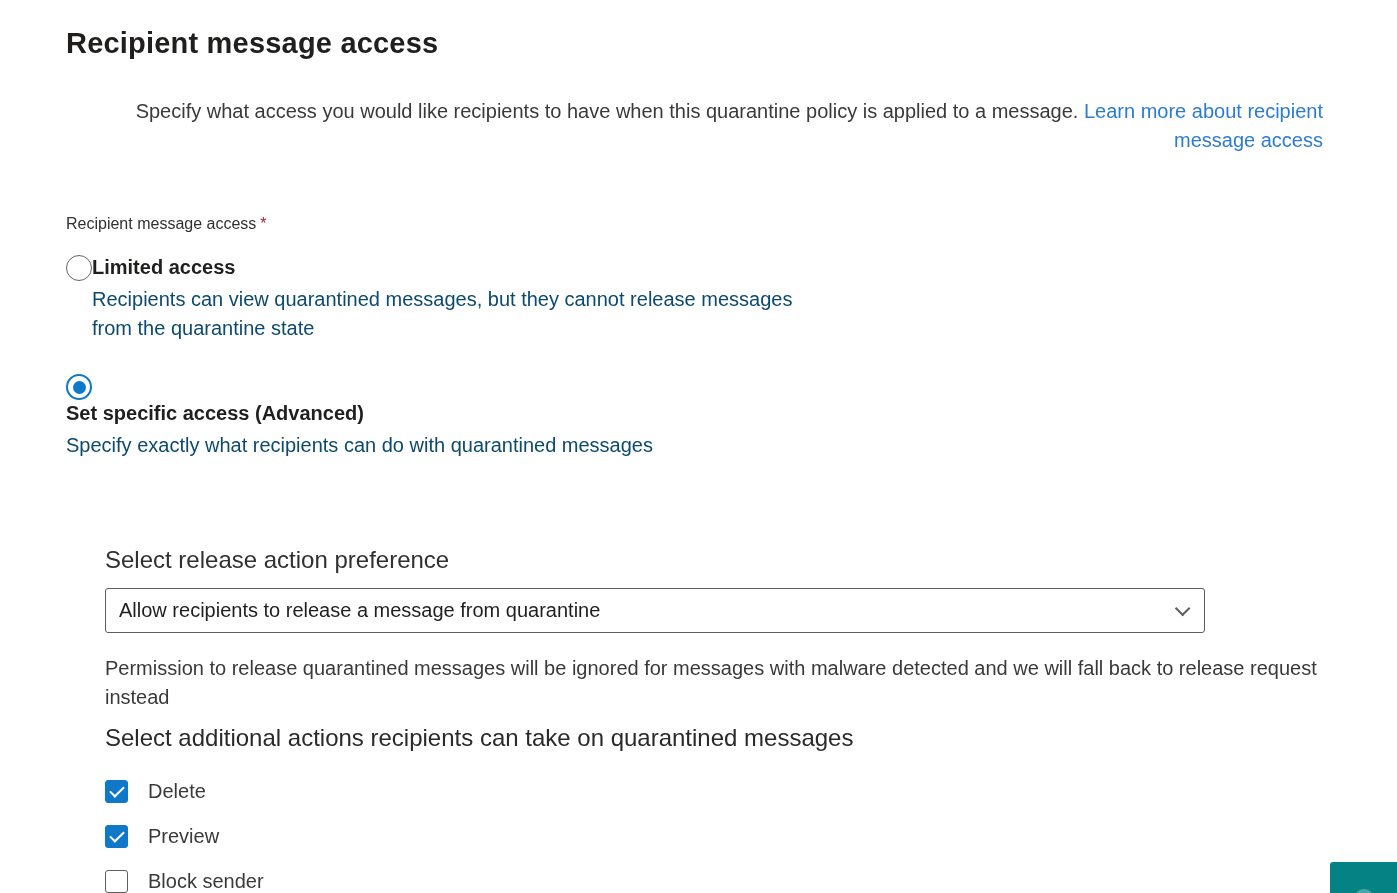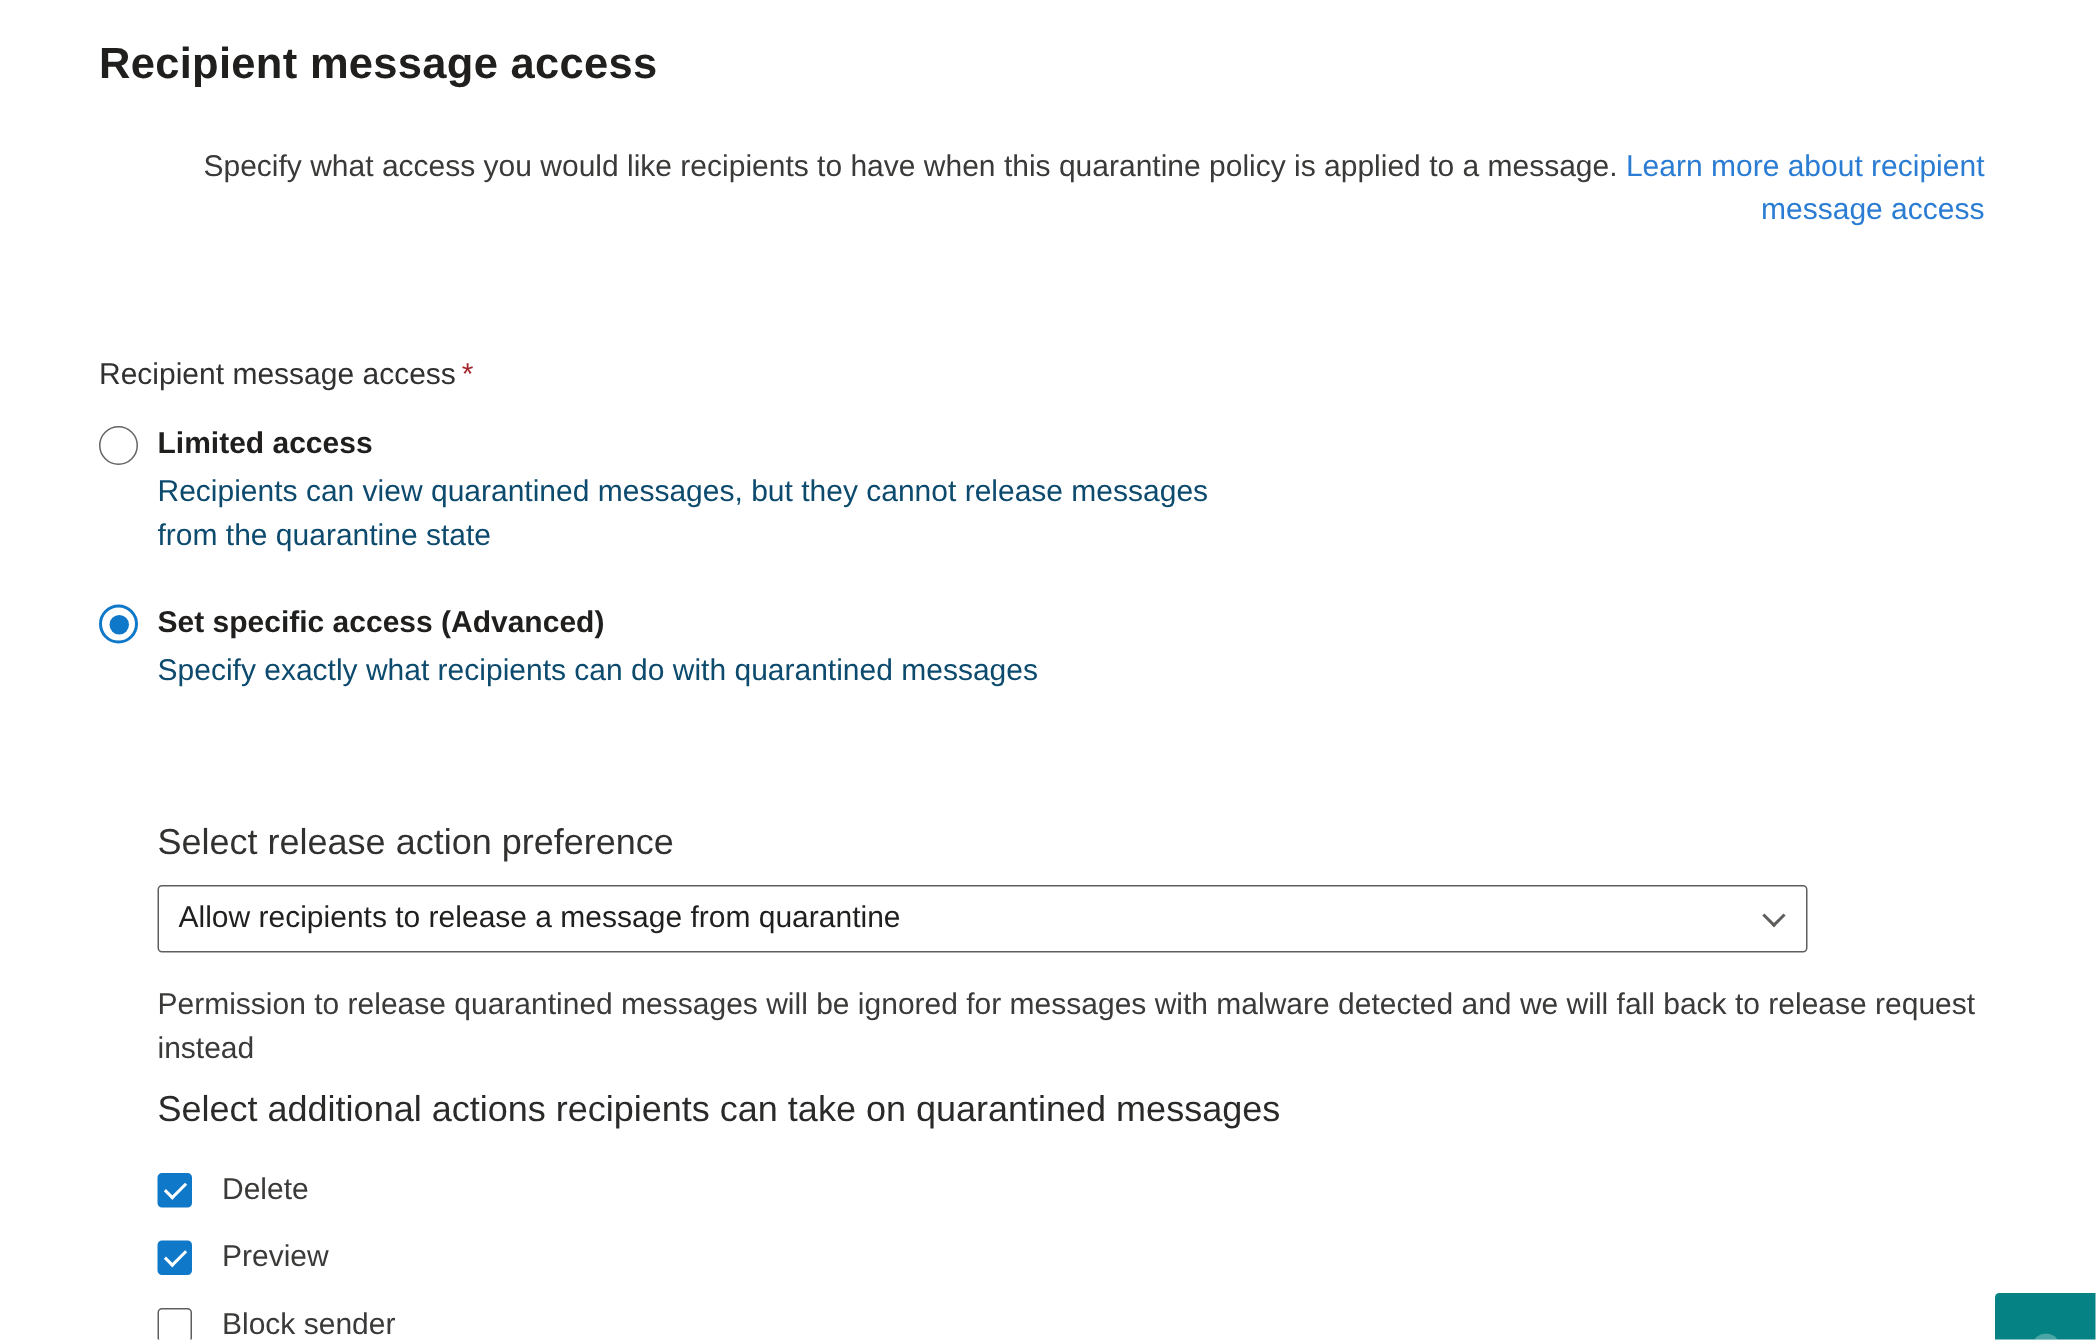--- a/index.html
+++ b/index.html
@@ -27,33 +27,33 @@
     max-width: 1272px;
     text-align: right;
   }
   a.link {
     color: #2b7cd3;
     text-decoration: none;
     cursor: pointer;
   }
 
   .field-label {
-    margin-top: 84px;
-    font-size: 20px;
+    margin-top: 60px;
+    font-size: 16px;
     color: #323130;
   }
   .required { color: #a4262c; margin-left: 4px; }
 
   .radio-group { margin-top: 21px; }
   .radio-option {
     display: flex;
     align-items: flex-start;
     cursor: pointer;
   }
-  .radio-option + .radio-option { margin-top: 30px; }
+  .radio-option + .radio-option { margin-top: 30px; flex-direction: column; }
 
   .radio {
     flex: 0 0 auto;
     width: 26px; height: 26px;
     border-radius: 50%;
     border: 1.5px solid #666461;
     background: #fff;
     margin-top: 1px;
   }
   .radio.selected {
@@ -62,21 +62,21 @@
     align-items: center;
     justify-content: center;
   }
   .radio.selected::after {
     content: "";
     width: 13px; height: 13px;
     border-radius: 50%;
     background: #0f78c8;
   }
 
-  .radio-text { margin-left: 13px; }
+  .radio-text { }
   .radio-label {
     font-size: 20px;
     font-weight: 700;
     color: #201f1e;
     line-height: 27px;
   }
   .radio-desc {
     margin-top: 4px;
     font-size: 20px;
     line-height: 29px;

